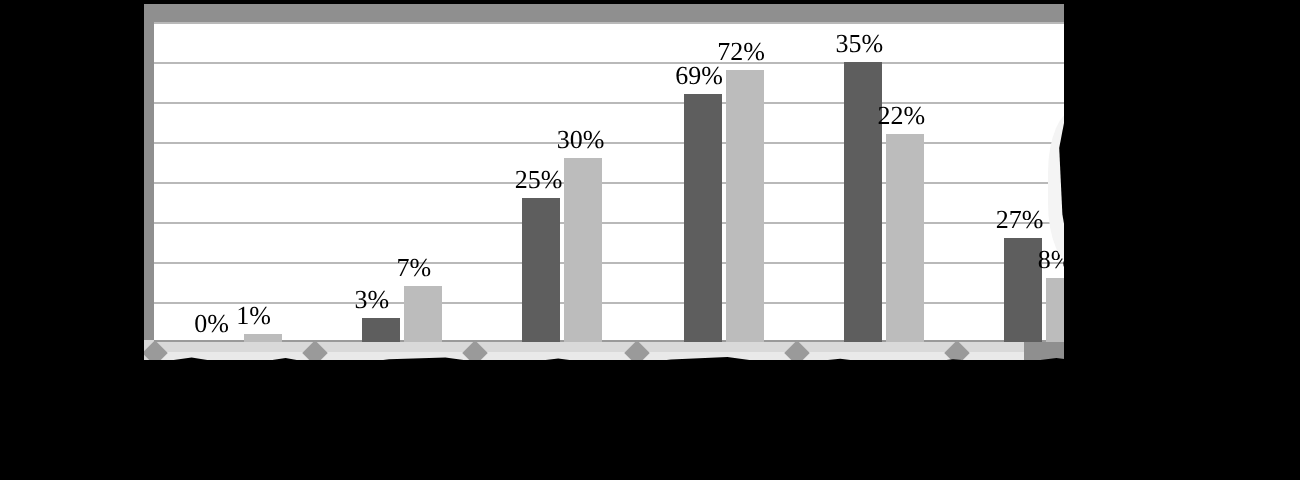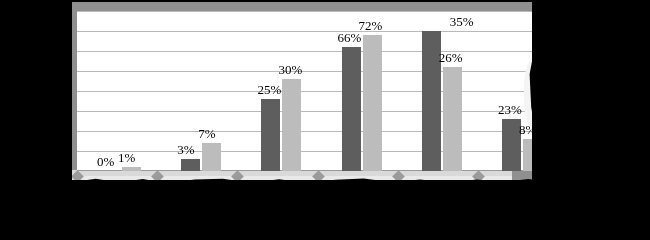--- a/index.html
+++ b/index.html
@@ -132,29 +132,29 @@
       <div class="vlabel" style="left: 41.0833px; top: 140px;">1%</div>
       <div class="bar s1" style="left: 104.25px; width: 19px; height: 12px; background: rgb(94, 94, 94);"></div>
       <div class="vlabel" style="left: 100.25px; top: 132px;">3%</div>
       <div class="bar s2" style="left: 125.25px; width: 19px; height: 28px; background: rgb(188, 188, 188);"></div>
       <div class="vlabel" style="left: 121.25px; top: 116px;">7%</div>
       <div class="bar s1" style="left: 184.417px; width: 19px; height: 72px; background: rgb(94, 94, 94);"></div>
       <div class="vlabel" style="left: 180.417px; top: 72px;">25%</div>
       <div class="bar s2" style="left: 205.417px; width: 19px; height: 92px; background: rgb(188, 188, 188);"></div>
       <div class="vlabel" style="left: 201.417px; top: 52px;">30%</div>
       <div class="bar s1" style="left: 264.583px; width: 19px; height: 124px; background: rgb(94, 94, 94);"></div>
-      <div class="vlabel" style="left: 260.583px; top: 20px;">66%</div>
+      <div class="vlabel" style="left: 260.583px; top: 20px;">69%</div>
       <div class="bar s2" style="left: 285.583px; width: 19px; height: 136px; background: rgb(188, 188, 188);"></div>
       <div class="vlabel" style="left: 281.583px; top: 8px;">72%</div>
       <div class="bar s1" style="left: 344.75px; width: 19px; height: 140px; background: rgb(94, 94, 94);"></div>
-      <div class="vlabel" style="left: 340.75px; top: 4px; margin-left: 32px;">35%</div>
+      <div class="vlabel" style="left: 340.75px; top: 4px;">35%</div>
       <div class="bar s2" style="left: 365.75px; width: 19px; height: 104px; background: rgb(188, 188, 188);"></div>
-      <div class="vlabel" style="left: 361.75px; top: 40px;">26%</div>
+      <div class="vlabel" style="left: 361.75px; top: 40px;">22%</div>
       <div class="bar s1" style="left: 424.917px; width: 19px; height: 52px; background: rgb(94, 94, 94);"></div>
-      <div class="vlabel" style="left: 420.917px; top: 92px;">23%</div>
+      <div class="vlabel" style="left: 420.917px; top: 92px;">27%</div>
       <div class="bar s2" style="left: 445.917px; width: 19px; height: 32px; background: rgb(188, 188, 188);"></div>
       <div class="vlabel" style="left: 441.917px; top: 112px;">8%</div>
     </div>
 
   <div class="legend-pale"></div>
   <div class="legend-sw s1" id="lg0" style="left: 540px; top: 80px; background: rgb(94, 94, 94);"></div>
   <div class="legend-sw s2" id="lg1" style="left: 540px; top: 100px; background: rgb(181, 181, 181);"></div>
 
   <div class="tickmark" style="left: 73px; top: 172px;"></div>
     <div class="tickmark" style="left: 153px; top: 172px;"></div>

